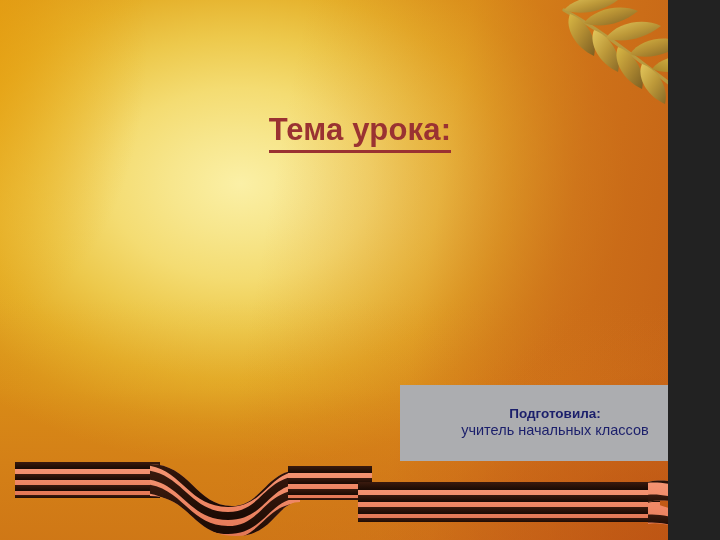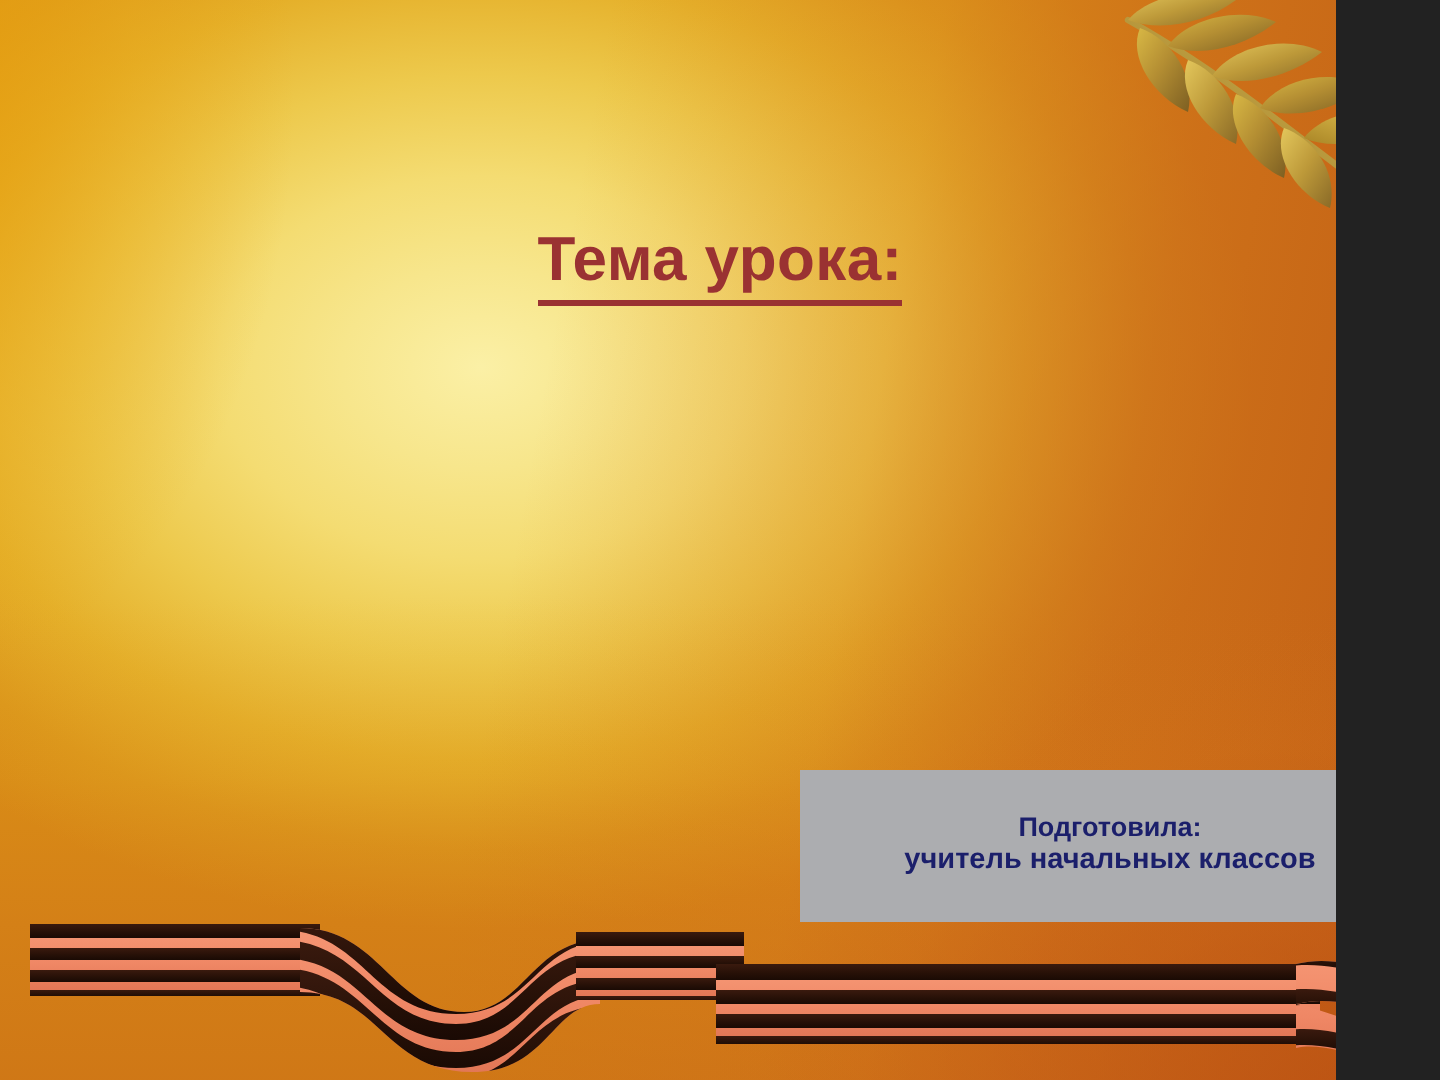--- a/index.html
+++ b/index.html
@@ -117,21 +117,21 @@
     background: #acadb0;
     color: #1b1f6b;
     display: flex;
     flex-direction: column;
     align-items: center;
     justify-content: center;
     text-align: right;
     line-height: 1.18;
   }
   #author-box .ln1 { font-size: 13.5px; font-weight: bold; }
-  #author-box .ln2 { font-size: 14.5px; font-weight: bold; }
+  #author-box .ln2 { font-size: 14.5px; font-weight: normal; }
   #author-box .ln3 { font-size: 15px; font-weight: bold; letter-spacing: 0.1px; }
 
   
   #ribbon {
     position: absolute;
     left: 0;
     bottom: 0;
     width: 720px;
     height: 100px;
   }

